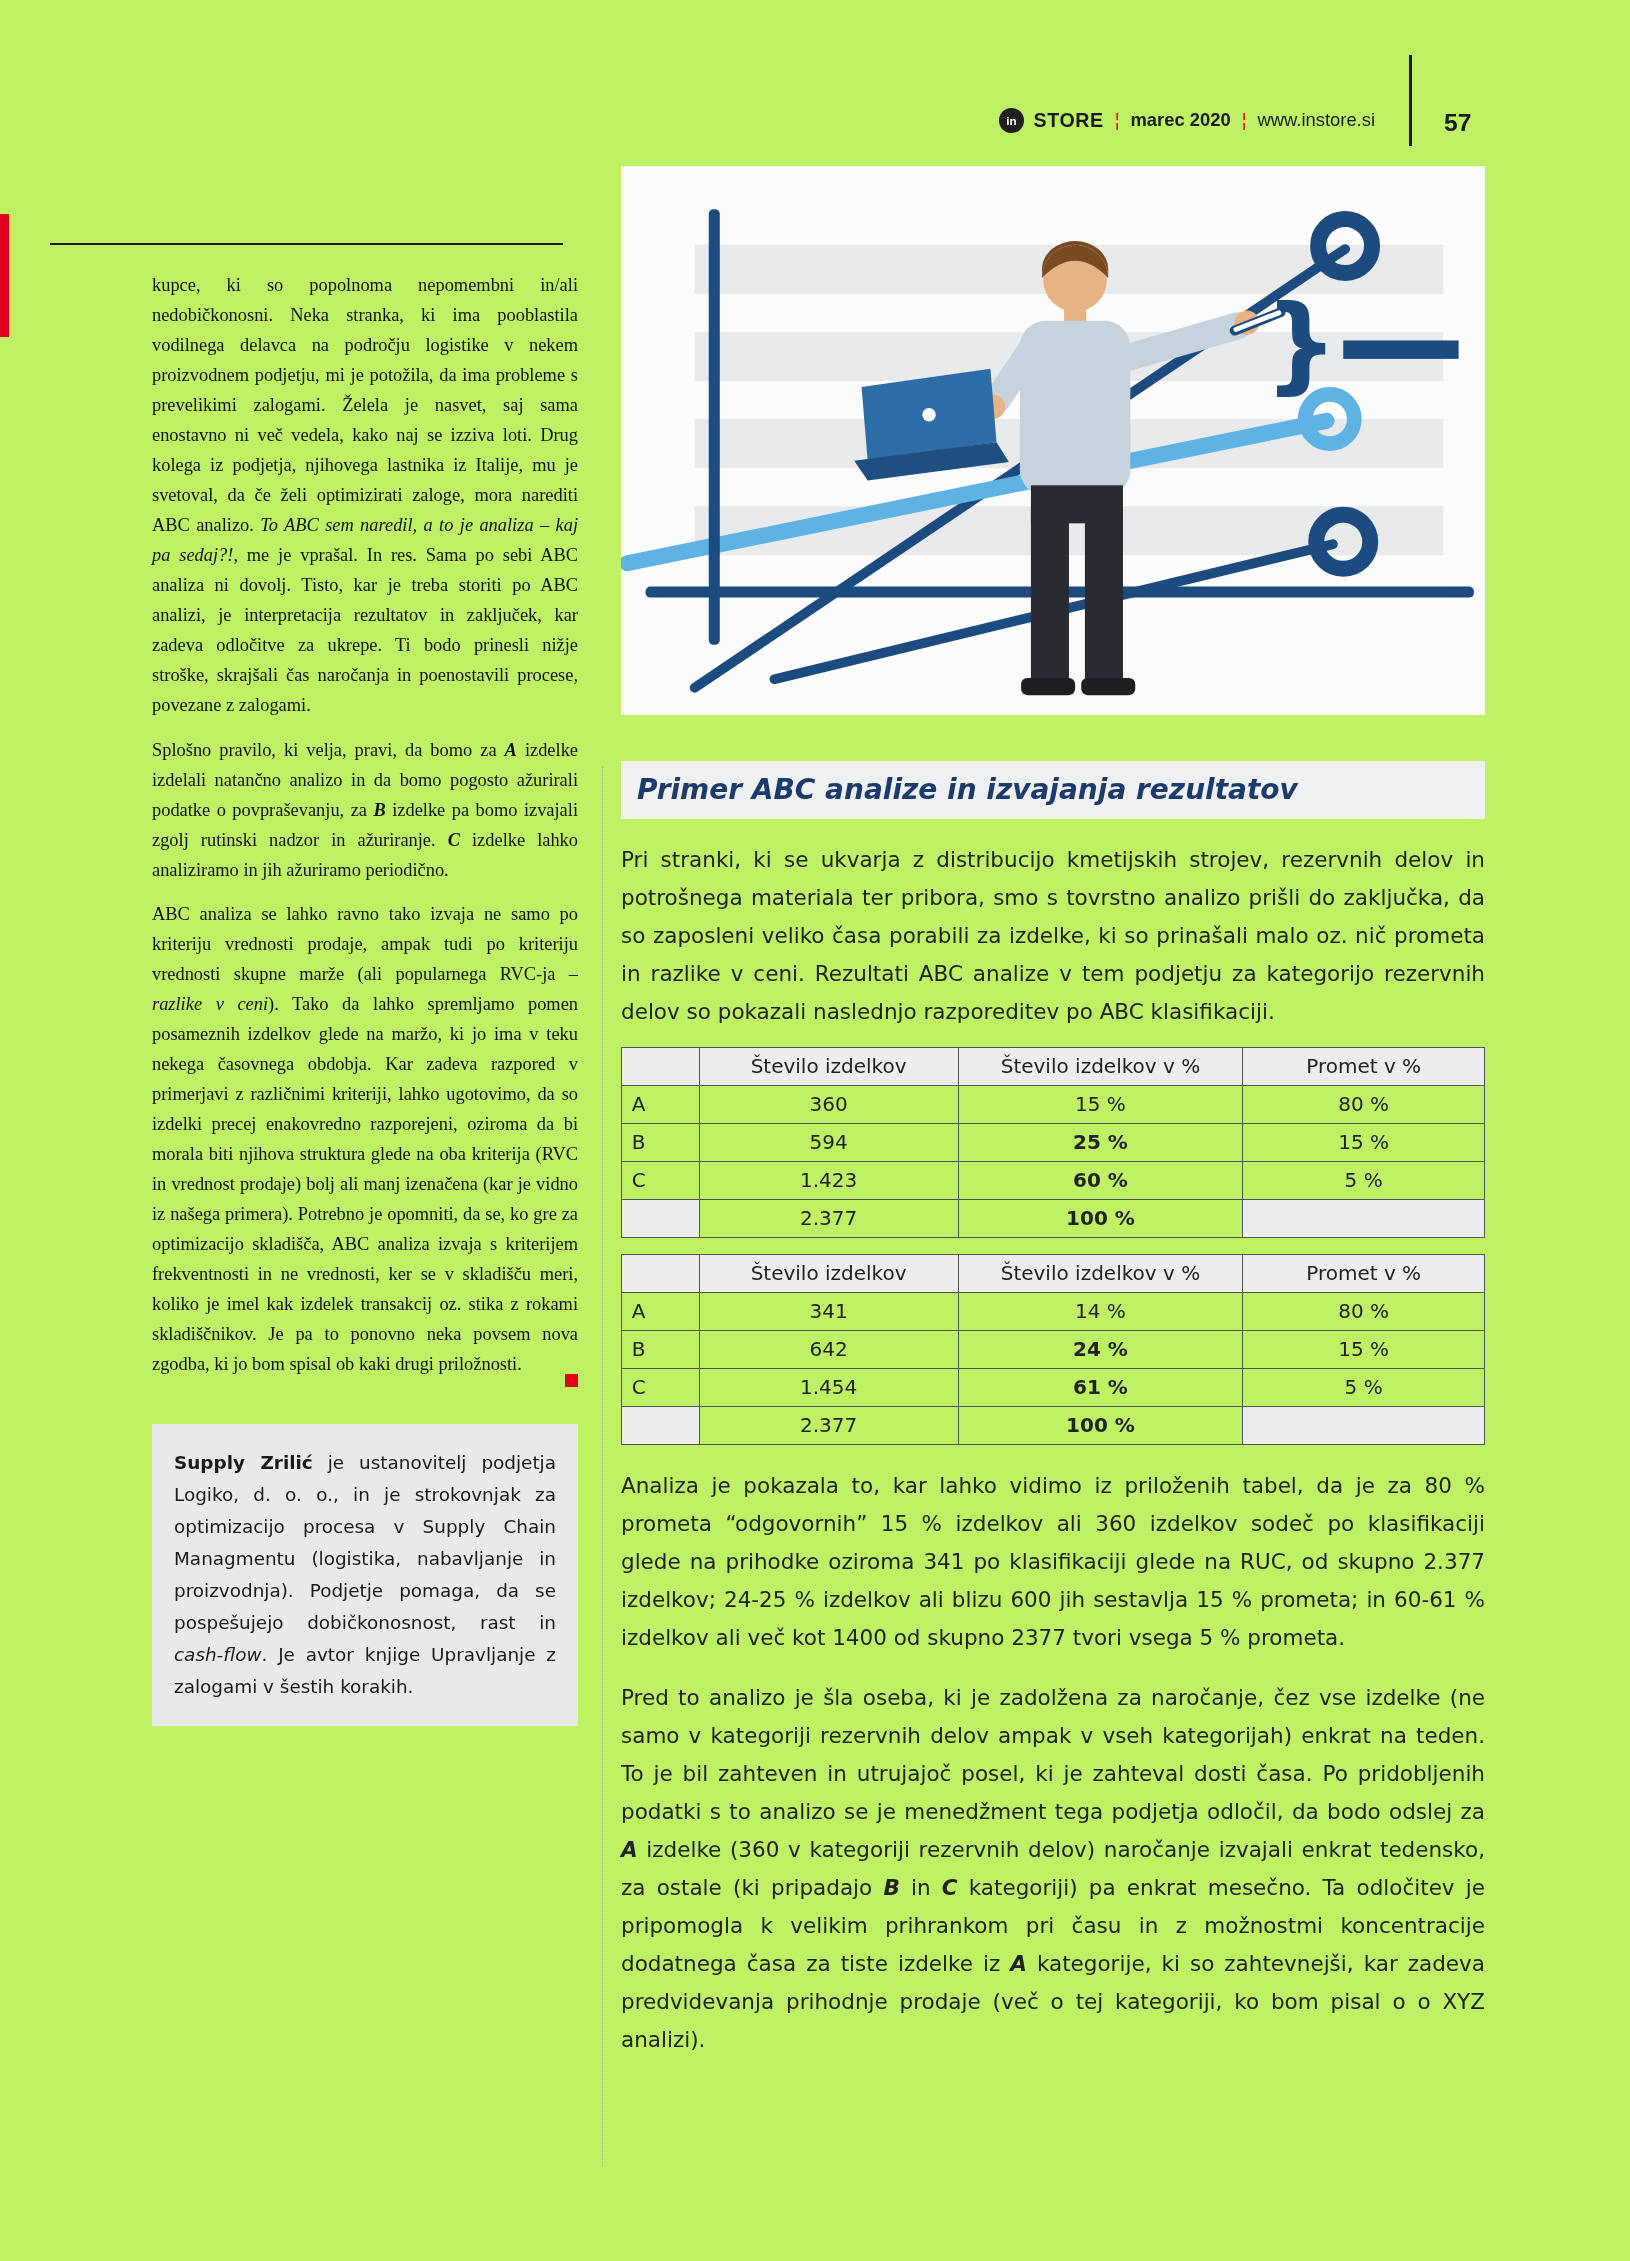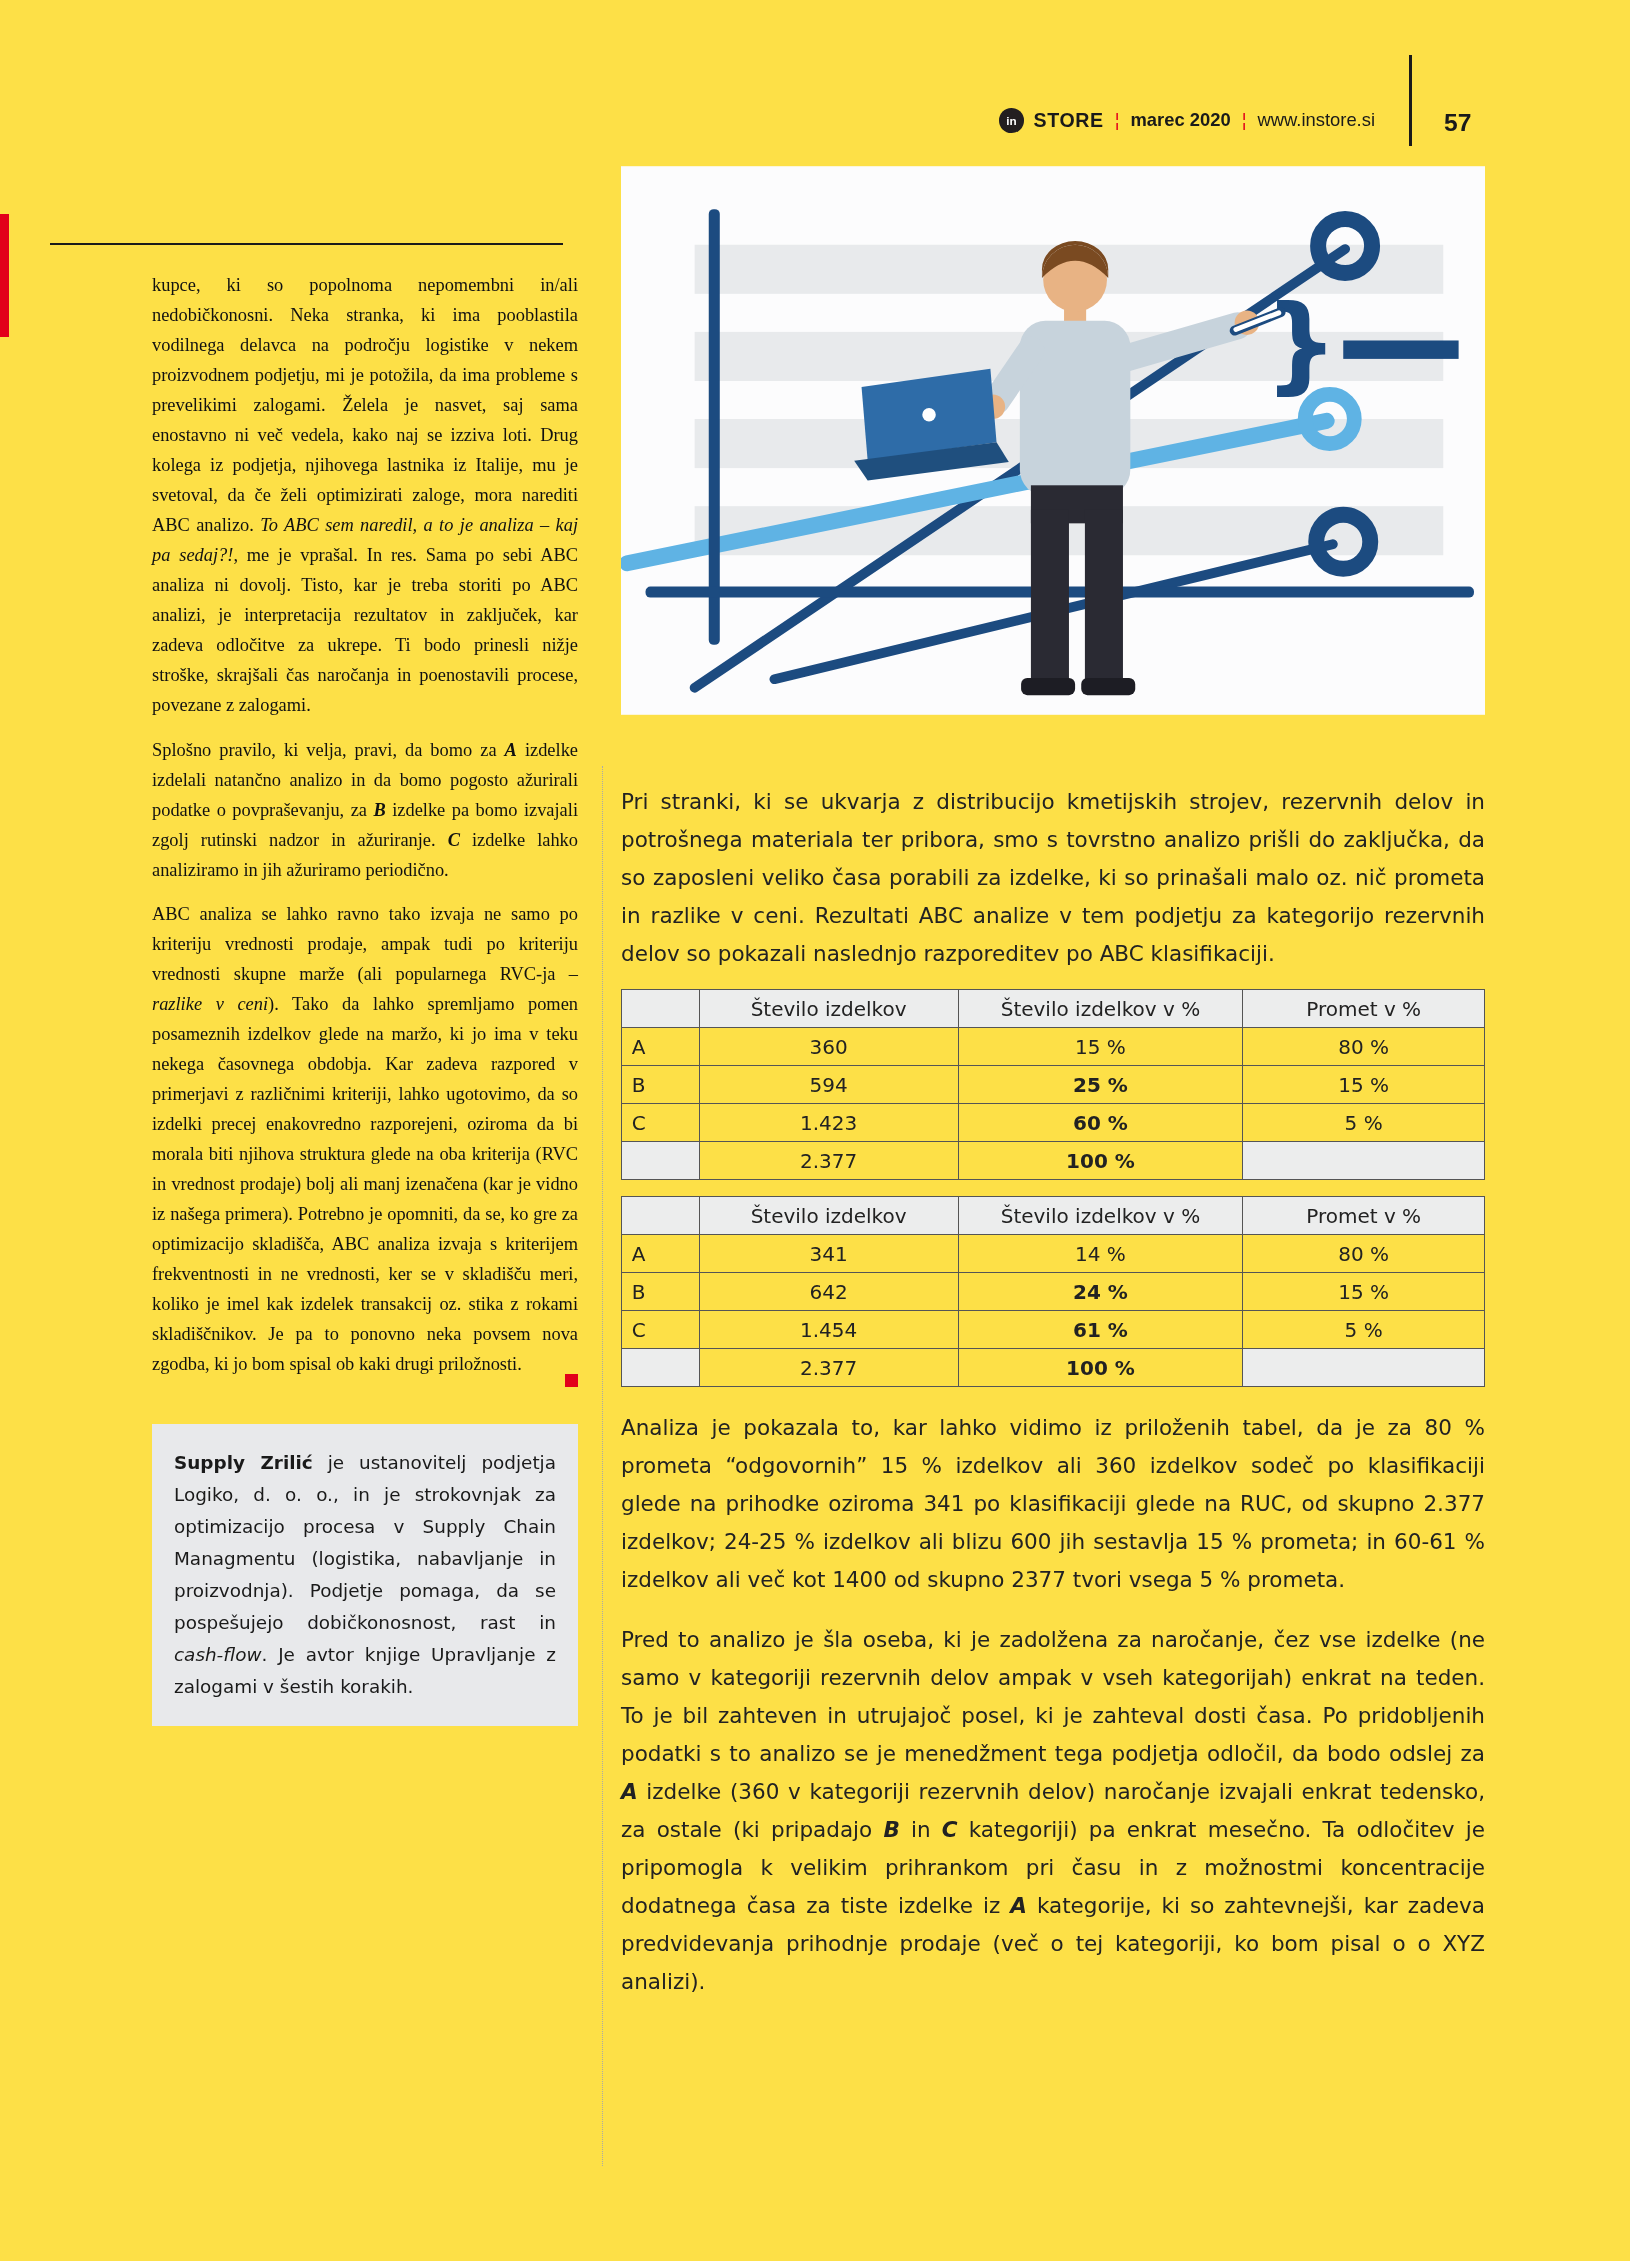--- a/index.html
+++ b/index.html
@@ -4,21 +4,21 @@
 <style>
   * { box-sizing: border-box; }
   body { margin: 0; background: #ffffff; }
   .b { font-weight: 700; }
   .i { font-style: italic; }
 
   .page {
     position: relative;
     width: 1630px;
     height: 2261px;
-    background: #fde047;
+    background: #bef264;
     overflow: hidden;
     color: #1a1a1a;
     font-family: "Liberation Sans", sans-serif;
   }
 
   
   .page-header {
     position: absolute;
     top: 108px;
     right: 255px;
@@ -253,20 +253,23 @@
 
       <g>
         <polygon points="392,360 602,330 612,450 402,480" fill="#2e6ca8"></polygon>
         <polygon points="380,480 612,450 632,482 402,512" fill="#1f4f7e"></polygon>
         <circle cx="502" cy="405" r="11" fill="#ffffff"></circle>
       </g>
     </svg>
   </div>
 
   <div class="right-col">
+    <div class="section-title-band">
+      <h2 class="section-title">Primer ABC analize in izvajanja rezultatov</h2>
+    </div>
     <p class="body-par">Pri stranki, ki se ukvarja z distribucijo kmetijskih strojev, rezervnih delov in potrošnega materiala ter pribora, smo s tovrstno analizo prišli do zaključka, da so zaposleni veliko časa porabili za izdelke, ki so prinašali malo oz. nič prometa in razlike v ceni. Rezultati ABC analize v tem podjetju za kategorijo rezervnih delov so pokazali naslednjo razporeditev po ABC klasifikaciji.</p>
 
     <table class="abc">
         <thead>
           <tr>
             <th></th>
             <th>Število izdelkov</th>
             <th>Število izdelkov v %</th>
             <th>Promet v %</th>
           </tr>

